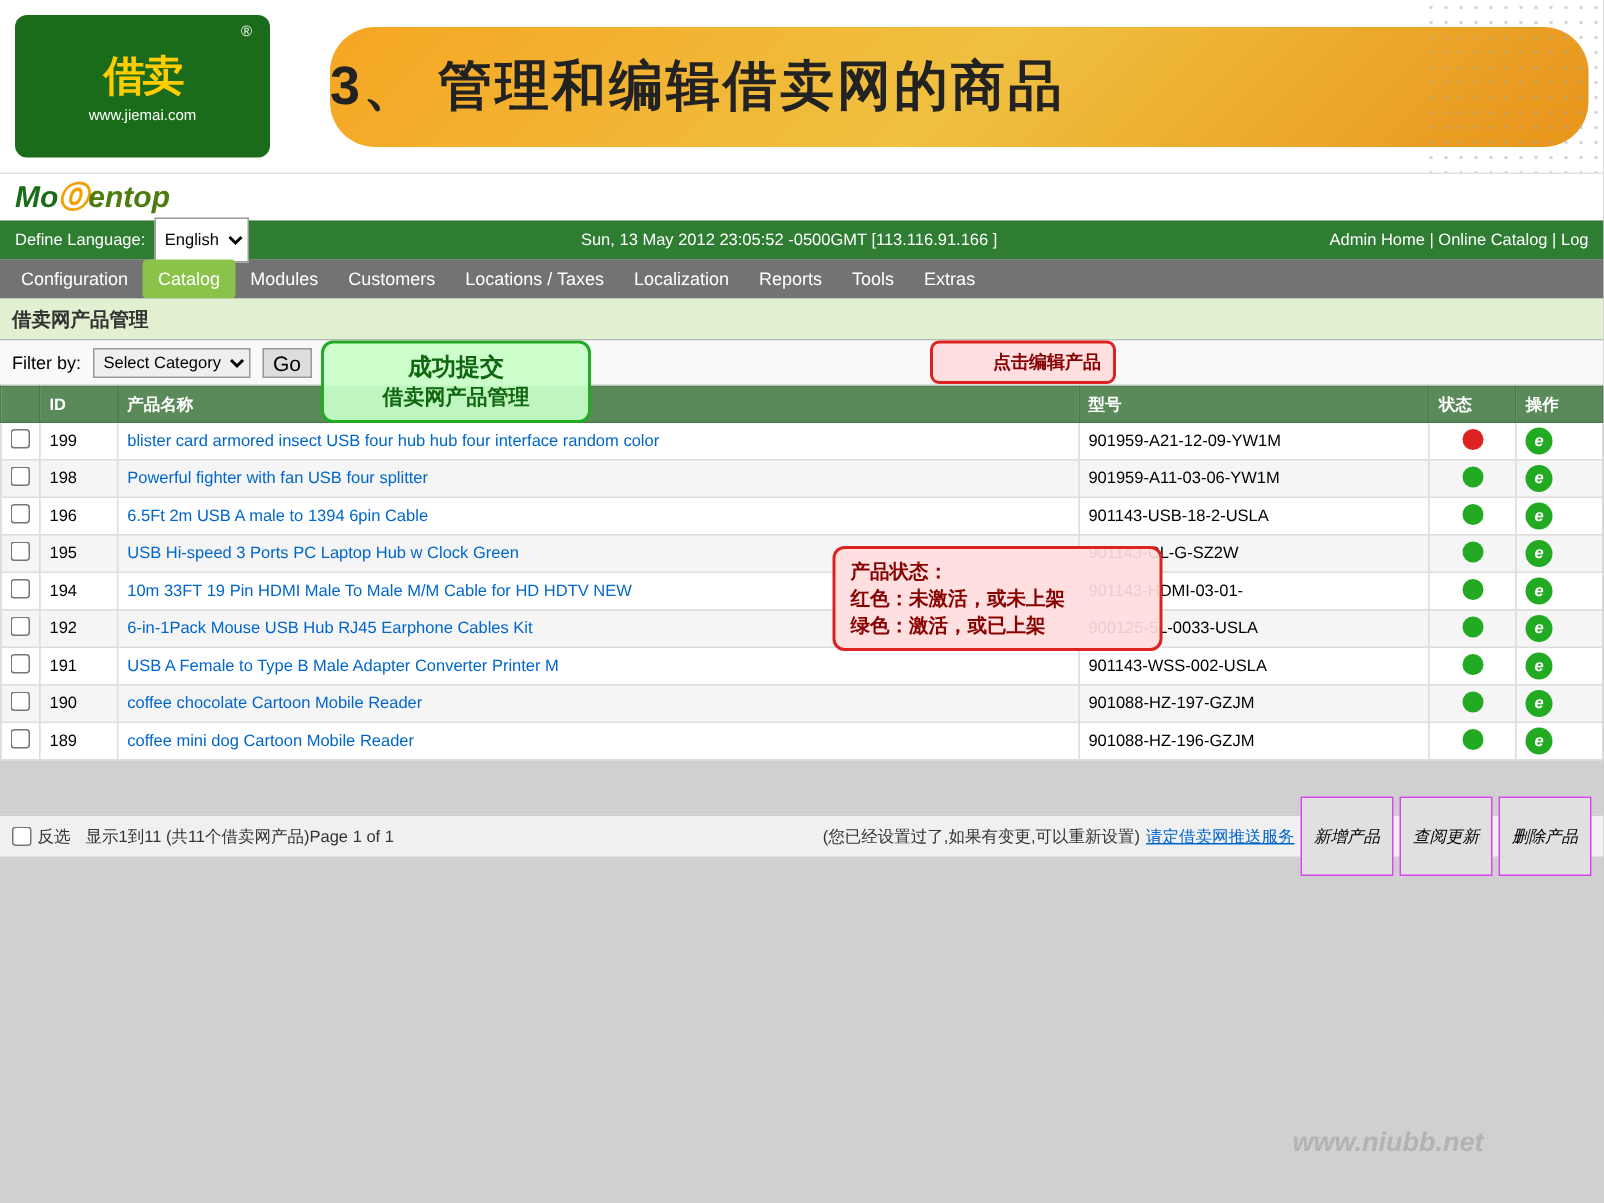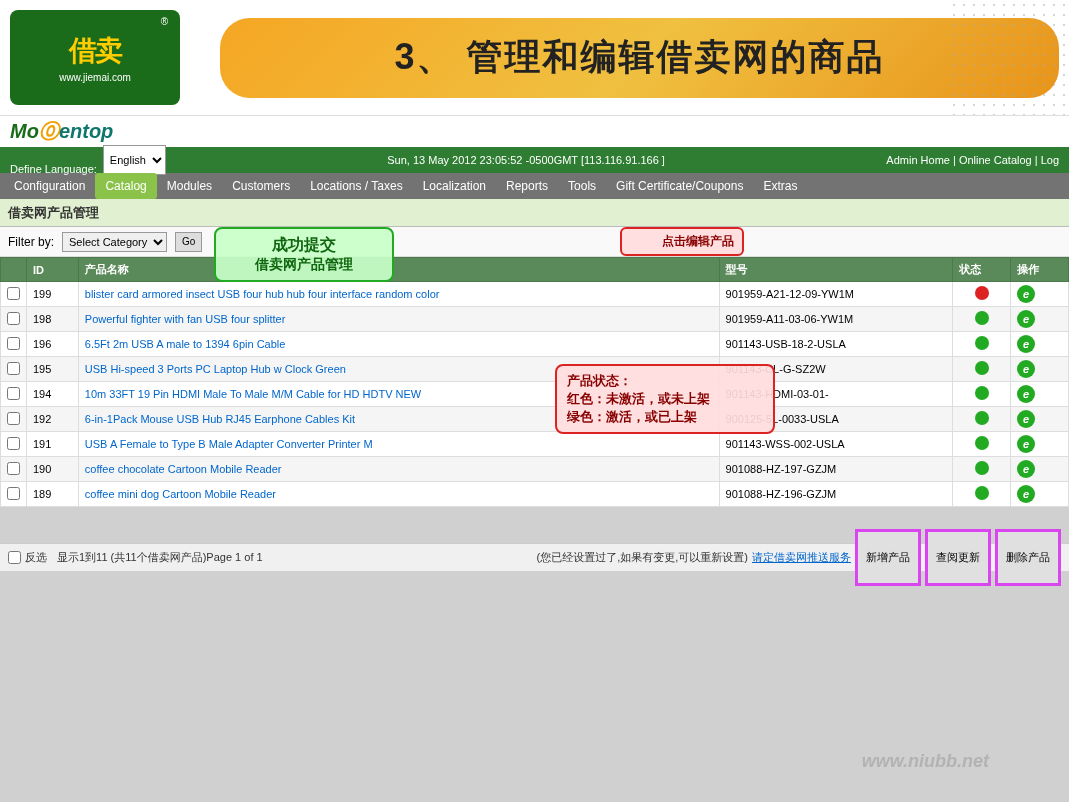--- a/index.html
+++ b/index.html
@@ -9,67 +9,67 @@
     .outer { width: 1069px; height: 802px; background: #d0d0d0; position: relative; }
 
     
     .top-area { display: flex; align-items: center; background: #fff; height: 115px; padding: 8px 10px; position: relative; }
     .logo-area { width: 200px; flex-shrink: 0; }
     .logo-box { width: 170px; height: 95px; background: #1a6b1a; border-radius: 8px; display: flex; flex-direction: column; align-items: center; justify-content: center; position: relative; }
     .logo-text { color: #ffcc00; font-size: 28px; font-weight: bold; font-family: 'Arial Black', sans-serif; letter-spacing: -2px; }
     .logo-subtext { color: #fff; font-size: 10px; margin-top: 2px; }
     .logo-registered { position: absolute; top: 6px; right: 12px; color: #fff; font-size: 10px; }
     .banner-area { flex: 1; margin-left: 10px; }
-    .banner-box { background: linear-gradient(135deg, #f5a623 0%, #f0c040 50%, #e8941a 100%); border-radius: 30px; height: 80px; display: flex; align-items: center; justify-content: center; }
+    .banner-box { background: linear-gradient(135deg, #f5a623 0%, #f0c040 50%, #e8941a 100%); border-radius: 30px; height: 80px; display: flex; align-items: center; justify-content: flex-start; }
     .banner-text { font-size: 36px; font-weight: bold; color: #222; letter-spacing: 2px; }
     .top-right-dots { position: absolute; right: 0; top: 0; width: 120px; height: 115px; background-image: radial-gradient(circle, #aaa 1px, transparent 1px); background-size: 10px 10px; opacity: 0.5; }
 
     
     .subheader { background: #fff; padding: 2px 10px; display: flex; align-items: center; height: 32px; border-top: 1px solid #ddd; }
     .mopentop { font-size: 22px; font-style: italic; color: #333; font-weight: bold; }
     .mopentop span { color: #1a6b1a; }
 
     
     .lang-bar { background: #2e7d32; color: #fff; display: flex; align-items: center; padding: 3px 10px; height: 26px; font-size: 11px; }
-    .lang-bar-left { display: flex; align-items: flex-end; gap: 6px; }
+    .lang-bar-left { display: flex; align-items: center; gap: 6px; }
     .lang-select { background: #fff; color: #000; border: 1px solid #999; font-size: 11px; padding: 0 2px; height: 30px; }
     .lang-bar-center { flex: 1; text-align: center; font-size: 11px; color: #fff; }
     .lang-bar-right { font-size: 11px; color: #fff; white-space: nowrap; }
 
     
     .nav-bar { background: #737373; display: flex; align-items: center; height: 26px; padding: 0 4px; }
     .nav-item { color: #fff; font-size: 12px; padding: 3px 10px; cursor: pointer; white-space: nowrap; height: 100%; display: flex; align-items: center; }
     .nav-item.catalog { background: #8bc34a; color: #fff; border-radius: 3px; }
 
     
     .page-title-bar { background: #e0f0d0; border-bottom: 1px solid #bbb; padding: 4px 8px; display: flex; align-items: center; height: 28px; }
     .page-title { font-size: 13px; font-weight: bold; color: #333; }
 
     
     .filter-bar { display: flex; align-items: center; padding: 4px 8px; background: #f9f9f9; border-bottom: 1px solid #ddd; height: 30px; gap: 8px; }
     .filter-select { font-size: 11px; border: 1px solid #999; height: 20px; padding: 0 2px; }
-    .go-btn { background: #ddd; border: 1px solid #999; padding: 1px 6px; font-size: 10px; cursor: pointer; height: 20px; }
+    .go-btn { background: #ddd; border: 1px solid #999; padding: 1px 6px; font-size: 14px; cursor: pointer; height: 20px; }
 
     
     .product-table { width: 100%; border-collapse: collapse; }
     .product-table th { background: #5a8a5a; color: #fff; font-size: 11px; padding: 4px 6px; text-align: left; border: 1px solid #4a7a4a; white-space: nowrap; }
     .product-table td { font-size: 11px; padding: 3px 6px; border: 1px solid #ddd; vertical-align: middle; white-space: nowrap; }
     .product-table tr:nth-child(even) { background: #f5f5f5; }
     .product-table tr:nth-child(odd) { background: #fff; }
     .product-link { color: #0066cc; text-decoration: none; }
     .status-dot { width: 14px; height: 14px; border-radius: 50%; display: inline-block; }
     .status-green { background: #22aa22; }
     .status-red { background: #dd2222; }
     .edit-btn { background: #22aa22; color: #fff; border: none; border-radius: 50%; width: 18px; height: 18px; font-size: 11px; cursor: pointer; display: flex; align-items: center; justify-content: center; font-style: italic; font-weight: bold; }
     .checkbox-col { width: 20px; text-align: center; }
 
     
     .bottom-bar { background: #f0f0f0; border-top: 1px solid #ccc; padding: 4px 8px; display: flex; align-items: center; font-size: 11px; color: #333; height: 28px; margin-top: 36px; }
     .bottom-bar .spacer { flex: 1; }
-    .action-btn { font-size: 11px; padding: 18px 8px; border: 3px solid #d946ef; background: #e0e0e0; cursor: pointer; margin-left: 4px; }
+    .action-btn { font-size: 11px; padding: 18px 8px; border: 1px solid #d946ef; background: #e0e0e0; cursor: pointer; margin-left: 4px; font-style: italic; }
 
     
     .annotation-box { position: absolute; border: 2px solid; border-radius: 8px; padding: 6px 10px; font-size: 13px; font-weight: bold; background: rgba(255,255,255,0.92); pointer-events: none; z-index: 10; }
     .annotation-green { border-color: #22aa22; color: #116611; background: rgba(200,255,200,0.92); }
     .annotation-red { border-color: #dd2222; color: #880000; background: rgba(255,220,220,0.92); }
     .annotation-arrow-red { position: absolute; border: 2px solid #dd2222; border-radius: 6px; padding: 4px 8px; color: #880000; font-size: 12px; font-weight: bold; background: rgba(255,220,220,0.9); z-index: 10; }
 
     
     .watermark { position: absolute; bottom: 30px; right: 80px; font-size: 18px; color: rgba(150,150,150,0.5); font-style: italic; font-weight: bold; pointer-events: none; }
 
@@ -94,21 +94,21 @@
     <div class="banner-area">
       <div class="banner-box">
         <div class="banner-text">3、 管理和编辑借卖网的商品</div>
       </div>
     </div>
     <div class="top-right-dots"></div>
   </div>
 
   <div class="subheader">
     <div class="mopentop">
-      <span style="color:#1a6b1a; font-style:italic; font-size:20px;">Mo</span><span style="color:#f0a000; font-size:20px; font-style:italic;">⓪</span><span style="color:#0f766e; font-style:italic; font-size:20px;">entop</span>
+      <span style="color:#1a6b1a; font-style:italic; font-size:20px;">Mo</span><span style="color:#f0a000; font-size:20px; font-style:italic;">⓪</span><span style="color:#4d7c0f; font-style:italic; font-size:20px;">entop</span>
     </div>
   </div>
 
   <div class="lang-bar">
     <div class="lang-bar-left">
       <span>Define Language:</span>
       <select class="lang-select">
         <option>English</option>
       </select>
     </div>
@@ -118,21 +118,20 @@
 
   <div class="nav-bar">
     <div class="nav-item">Configuration</div>
     <div class="nav-item catalog">Catalog</div>
     <div class="nav-item">Modules</div>
     <div class="nav-item">Customers</div>
     <div class="nav-item">Locations / Taxes</div>
     <div class="nav-item">Localization</div>
     <div class="nav-item">Reports</div>
     <div class="nav-item">Tools</div>
-    <div class="nav-item">Gift Certificate/Coupons</div>
     <div class="nav-item">Extras</div>
   </div>
 
   <div class="content-wrapper">
 
     <div class="page-title-bar">
       <span class="page-title">借卖网产品管理</span>
     </div>
 
     <div class="filter-bar">

